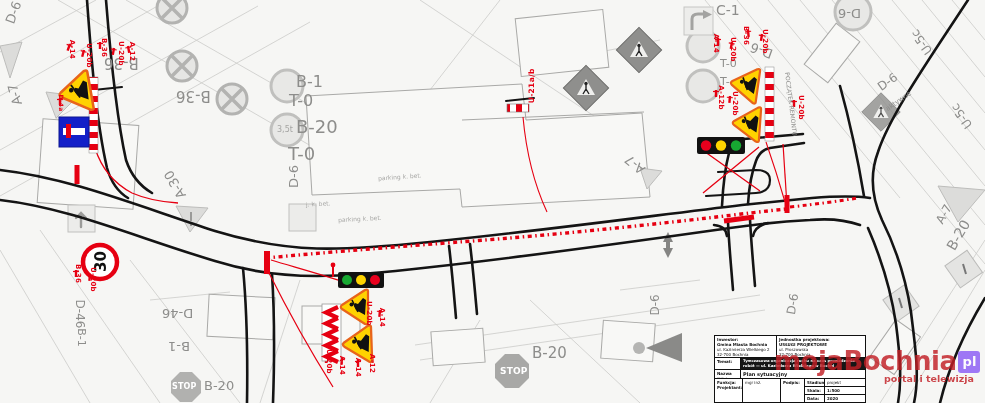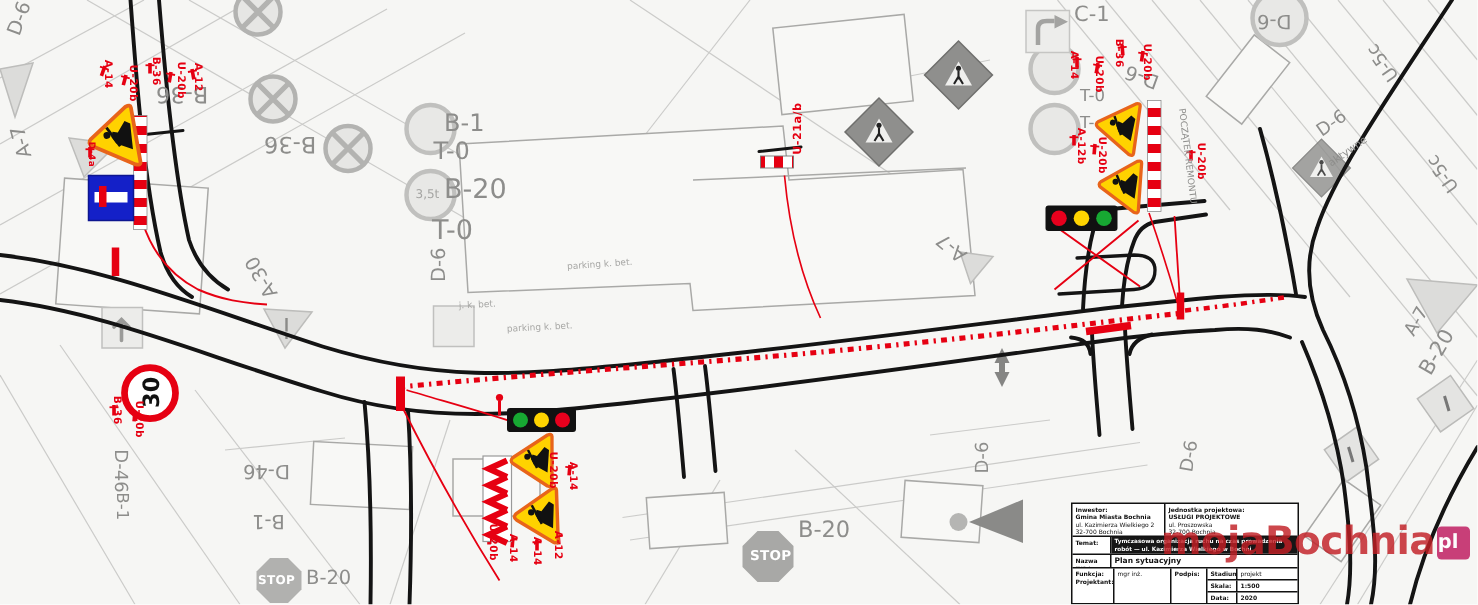--- a/index.html
+++ b/index.html
@@ -11,22 +11,22 @@
       white-space:nowrap;letter-spacing:.3px;z-index:5;}
   .wtxt{position:absolute;color:#fff;font-weight:700;line-height:1;z-index:6;letter-spacing:.2px;}
   .tb{position:absolute;left:714px;top:335px;width:152px;height:68px;background:rgba(255,255,255,.97);
       border:1.3px solid #111;box-sizing:border-box;color:#111;z-index:7;font-size:4px;line-height:1.25;}
   .tb .row{display:flex;border-bottom:.6px solid #111;box-sizing:border-box;}
   .tb .cell{box-sizing:border-box;padding:1px 2px;overflow:hidden;}
   .tb .lab{font-weight:700;}
   .tb .dark{background:#161616;color:#fff;font-weight:700;}
   .wm{position:absolute;left:774px;top:348px;width:208px;opacity:.82;z-index:8;color:#c21f25;}
   .wm .brand{font-size:26px;font-weight:700;letter-spacing:-.5px;line-height:1;}
-  .wm .badge{display:inline-block;width:22px;height:22px;background:#be185d;color:#fff;
-             font-size:13px;font-weight:700;line-height:22px;border-radius:3px;
+  .wm .badge{display:inline-block;width:22px;height:22px;background:#8b5cf6;color:#fff;
+             font-size:13px;font-weight:700;text-align:center;line-height:22px;border-radius:3px;
              vertical-align:4px;margin-left:2px;}
   .wm .tag{font-size:9.5px;text-align:right;margin-top:-1px;padding-right:8px;font-weight:600;}
 </style>
 </head>
 <body>
 
 <div class="stage">
 
 <svg width="985" height="403" viewBox="0 0 985 403">
   <defs>
@@ -373,15 +373,16 @@
       <div style="flex:1;display:flex">
         <div class="cell lab" style="width:20px;border-right:.6px solid #111">Data:</div>
         <div class="cell lab" style="flex:1">2020</div>
       </div>
     </div>
   </div>
 </div>
 
 <div class="wm">
   <span class="brand">mojaBochnia</span><span class="badge">pl</span>
+  <div class="tag">portal i telewizja</div>
 </div>
 
 </div>
 
 </body></html>

